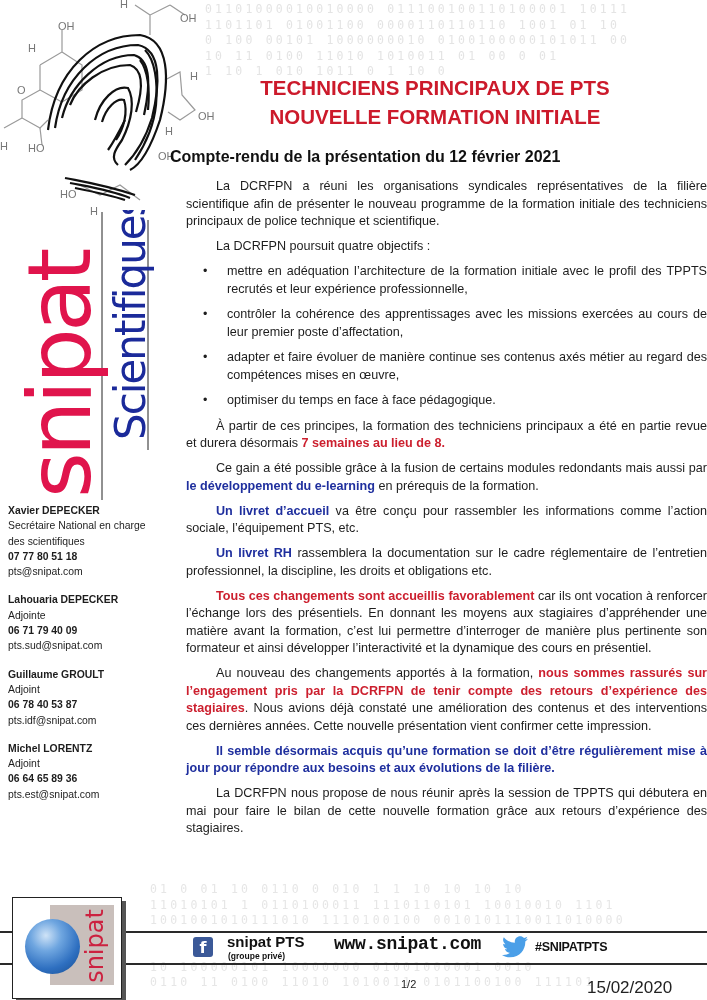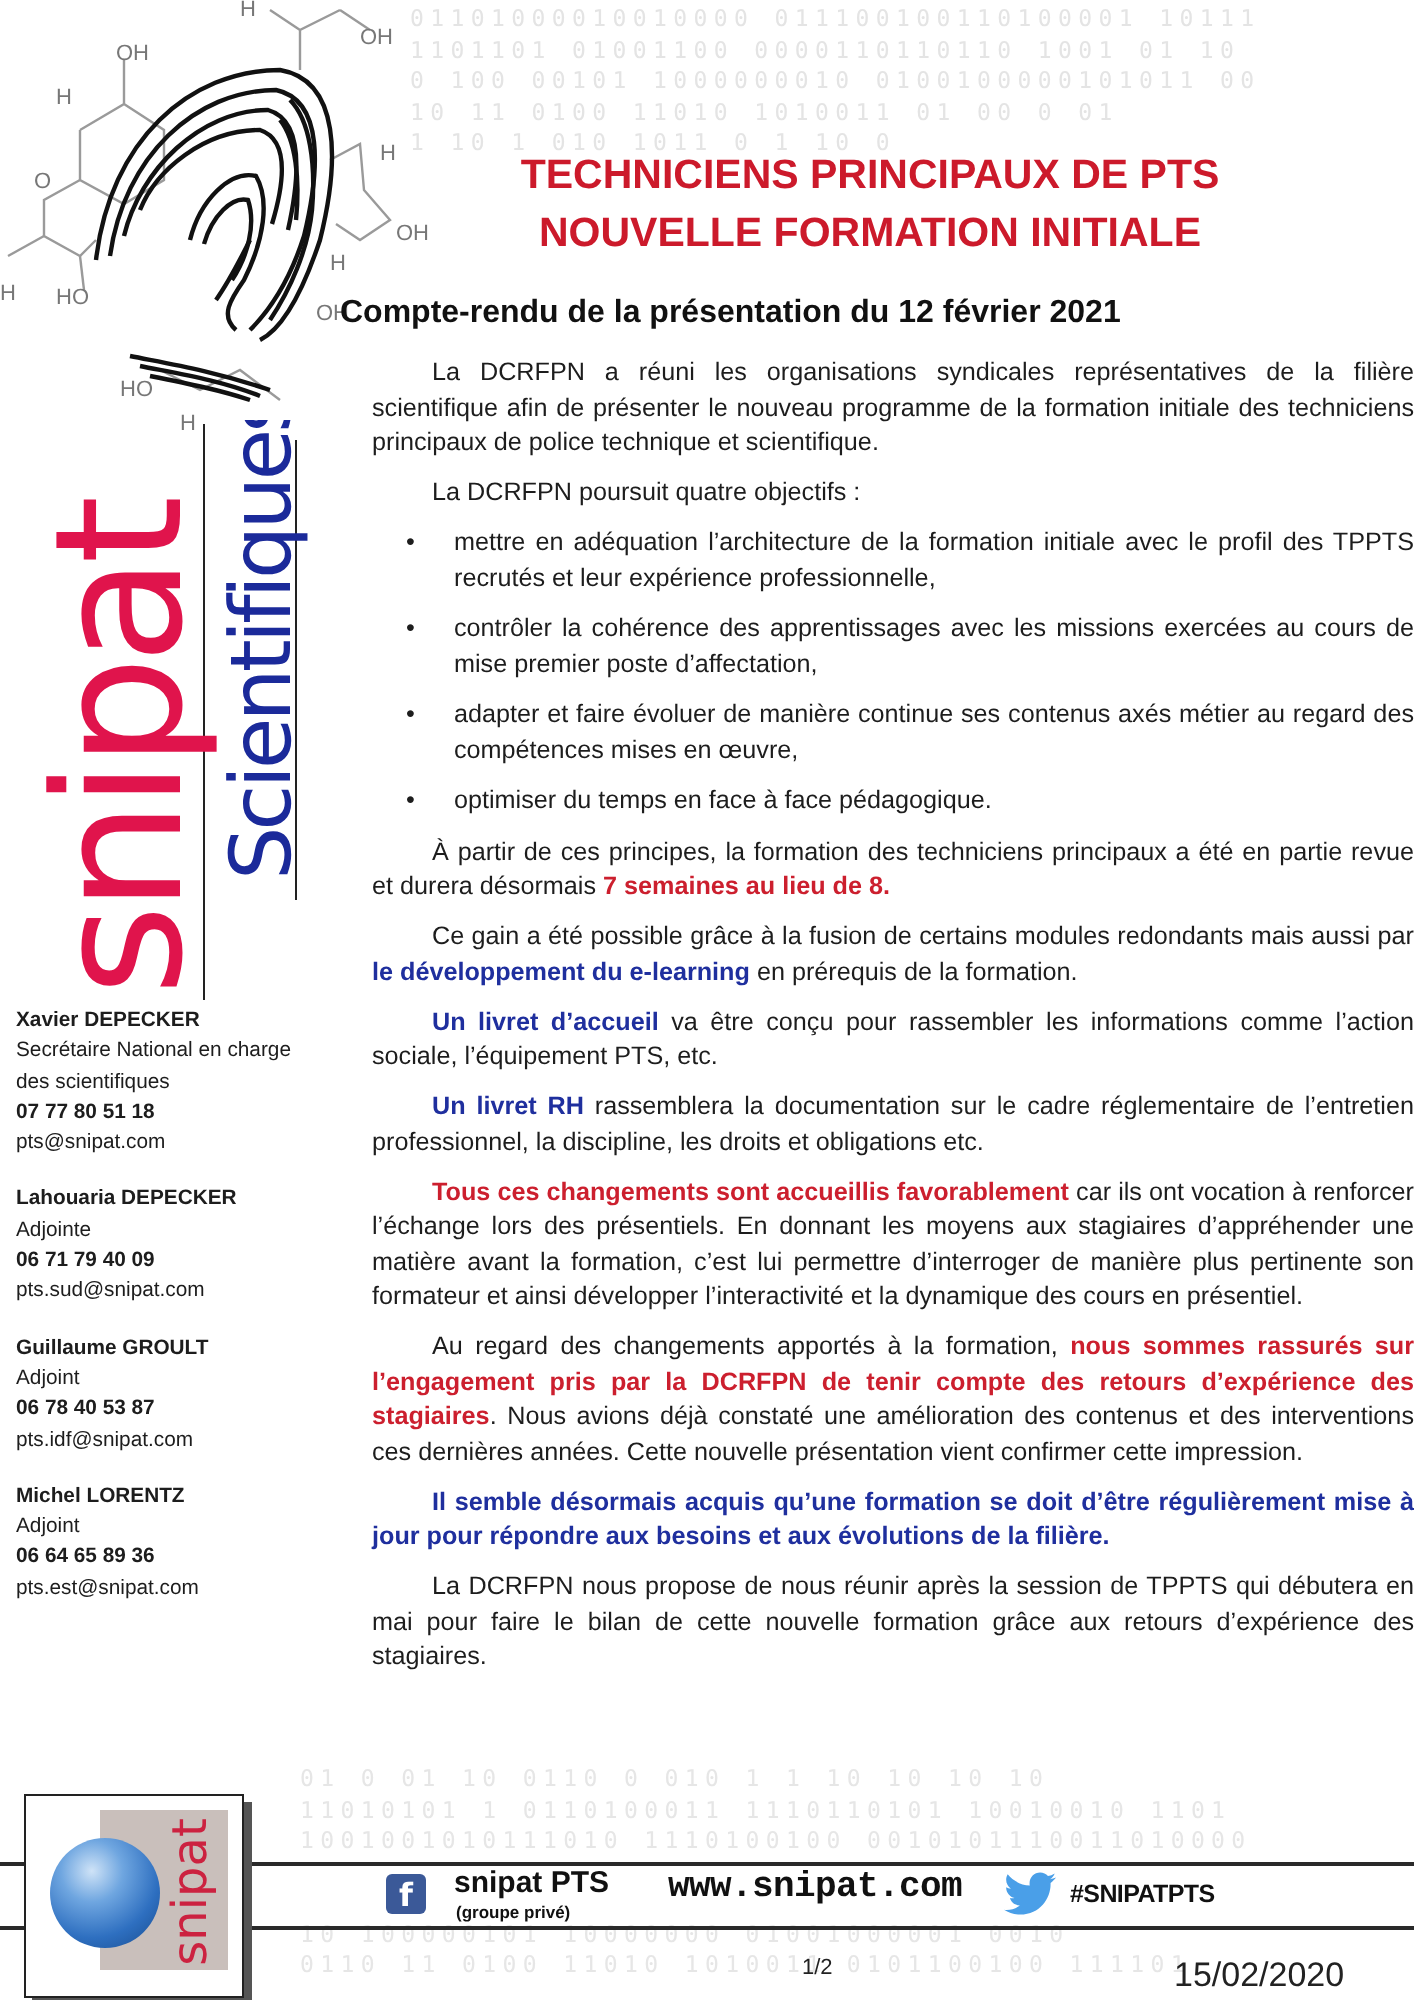--- a/index.html
+++ b/index.html
@@ -130,30 +130,30 @@
   <div>TECHNICIENS PRINCIPAUX DE PTS</div>
   <div>NOUVELLE FORMATION INITIALE</div>
 </div>
 <div class="subtitle">Compte-rendu de la présentation du 12 février 2021</div>
 
 <div class="content">
   <p>La DCRFPN a réuni les organisations syndicales représentatives de la filière scientifique afin de présenter le nouveau programme de la formation initiale des techniciens principaux de police technique et scientifique.</p>
   <p>La DCRFPN poursuit quatre objectifs :</p>
   <ul>
     <li><span class="bullet">•</span><span>mettre en adéquation l’architecture de la formation initiale avec le profil des TPPTS recrutés et leur expérience professionnelle,</span></li>
-    <li><span class="bullet">•</span><span>contrôler la cohérence des apprentissages avec les missions exercées au cours de mise premier poste d’affectation,</span></li>
+    <li><span class="bullet">•</span><span>contrôler la cohérence des apprentissages avec les missions exercées au cours de leur premier poste d’affectation,</span></li>
     <li><span class="bullet">•</span><span>adapter et faire évoluer de manière continue ses contenus axés métier au regard des compétences mises en œuvre,</span></li>
     <li><span class="bullet">•</span><span>optimiser du temps en face à face pédagogique.</span></li>
   </ul>
   <p><span>À partir de ces principes, la formation des techniciens principaux a été en partie revue et durera désormais </span><span class="red">7 semaines au lieu de 8.</span></p>
   <p><span>Ce gain a été possible grâce à la fusion de certains modules redondants mais aussi par </span><span class="blue">le développement du e-learning</span><span> en prérequis de la formation.</span></p>
   <p><span class="blue">Un livret d’accueil</span><span> va être conçu pour rassembler les informations comme l’action sociale, l’équipement PTS, etc.</span></p>
   <p><span class="blue">Un livret RH</span><span> rassemblera la documentation sur le cadre réglementaire de l’entretien professionnel, la discipline, les droits et obligations etc.</span></p>
   <p><span class="red">Tous ces changements sont accueillis favorablement</span><span> car ils ont vocation à renforcer l’échange lors des présentiels. En donnant les moyens aux stagiaires d’appréhender une matière avant la formation, c’est lui permettre d’interroger de manière plus pertinente son formateur et ainsi développer l’interactivité et la dynamique des cours en présentiel.</span></p>
-  <p><span>Au regard des changements apportés à la formation, </span><span class="red">nous sommes rassurés sur l’engagement pris par la DCRFPN de tenir compte des retours d’expérience des stagiaires</span><span>. Nous avions déjà constaté une amélioration des contenus et des interventions ces dernières années. Cette nouvelle présentation vient confirmer cette impression.</span></p>
+  <p><span>Au nouveau des changements apportés à la formation, </span><span class="red">nous sommes rassurés sur l’engagement pris par la DCRFPN de tenir compte des retours d’expérience des stagiaires</span><span>. Nous avions déjà constaté une amélioration des contenus et des interventions ces dernières années. Cette nouvelle présentation vient confirmer cette impression.</span></p>
   <p><span class="blue">Il semble désormais acquis qu’une formation se doit d’être régulièrement mise à jour pour répondre aux besoins et aux évolutions de la filière.</span></p>
   <p>La DCRFPN nous propose de nous réunir après la session de TPPTS qui débutera en mai pour faire le bilan de cette nouvelle formation grâce aux retours d’expérience des stagiaires.</p>
 </div>
 
 <div class="contacts">
   <div class="contact">
     <div class="name">Xavier DEPECKER</div>
     <div>Secrétaire National en charge des scientifiques</div>
     <div class="phone">07 77 80 51 18</div>
     <div>pts@snipat.com</div>

